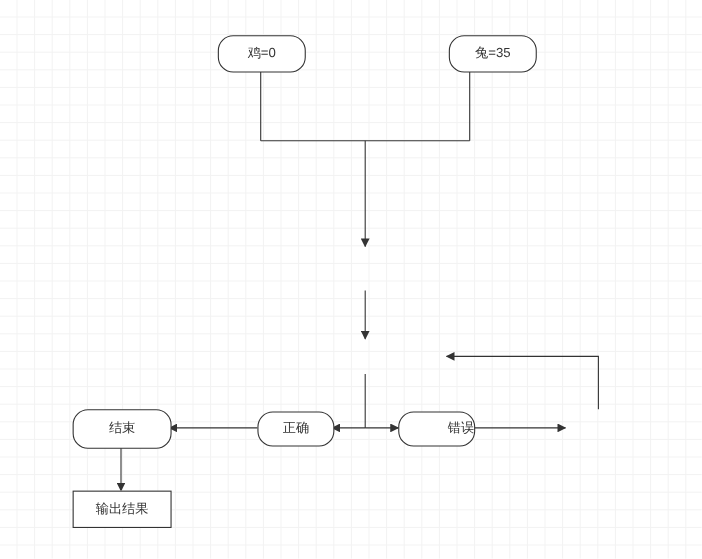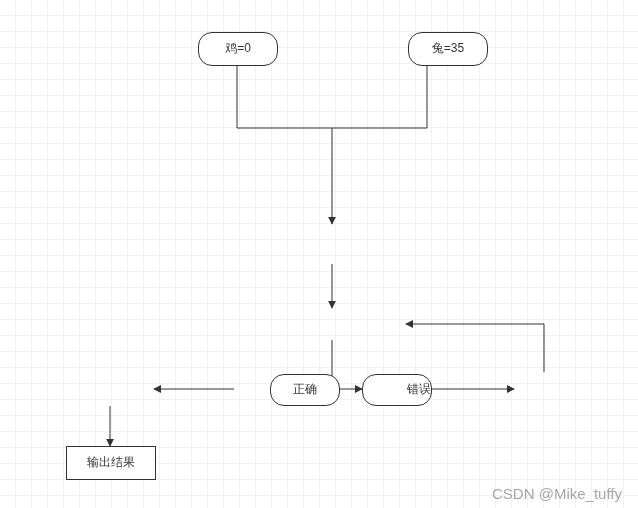--- a/index.html
+++ b/index.html
@@ -69,24 +69,26 @@
 
     <path d="M 110 406 L 110 446" stroke="#333" fill="none" marker-end="url(#arr)"></path>
   </svg>
 
   <div class="node rounded" style="left:198px;top:32px;width:78px;height:32px;">
     <span>鸡=0</span>
   </div>
   <div class="node rounded" style="left:408px;top:32px;width:78px;height:32px;">
     <span>兔=35</span>
   </div>
-  <div class="node rounded" style="left:234px;top:374px;width:68px;height:30px;margin-left:36px;">
+  <div class="node rounded" style="left:234px;top:374px;width:68px;height:30px;">
     <span>正确</span>
   </div>
   <div class="node rounded" style="left:362px;top:374px;width:68px;height:30px;justify-content:flex-end;">
     <span>错误</span>
   </div>
+  <div class="node rounded" style="left:66px;top:372px;width:88px;height:34px;">
+    <span>结束</span>
+  </div>
   <div class="node rect" style="left:66px;top:446px;width:88px;height:32px;">
     <span>输出结果</span>
   </div>
 
-  <div class="watermark">CSDN @Mike_tuffy</div>
 </div>
 
 </body></html>

